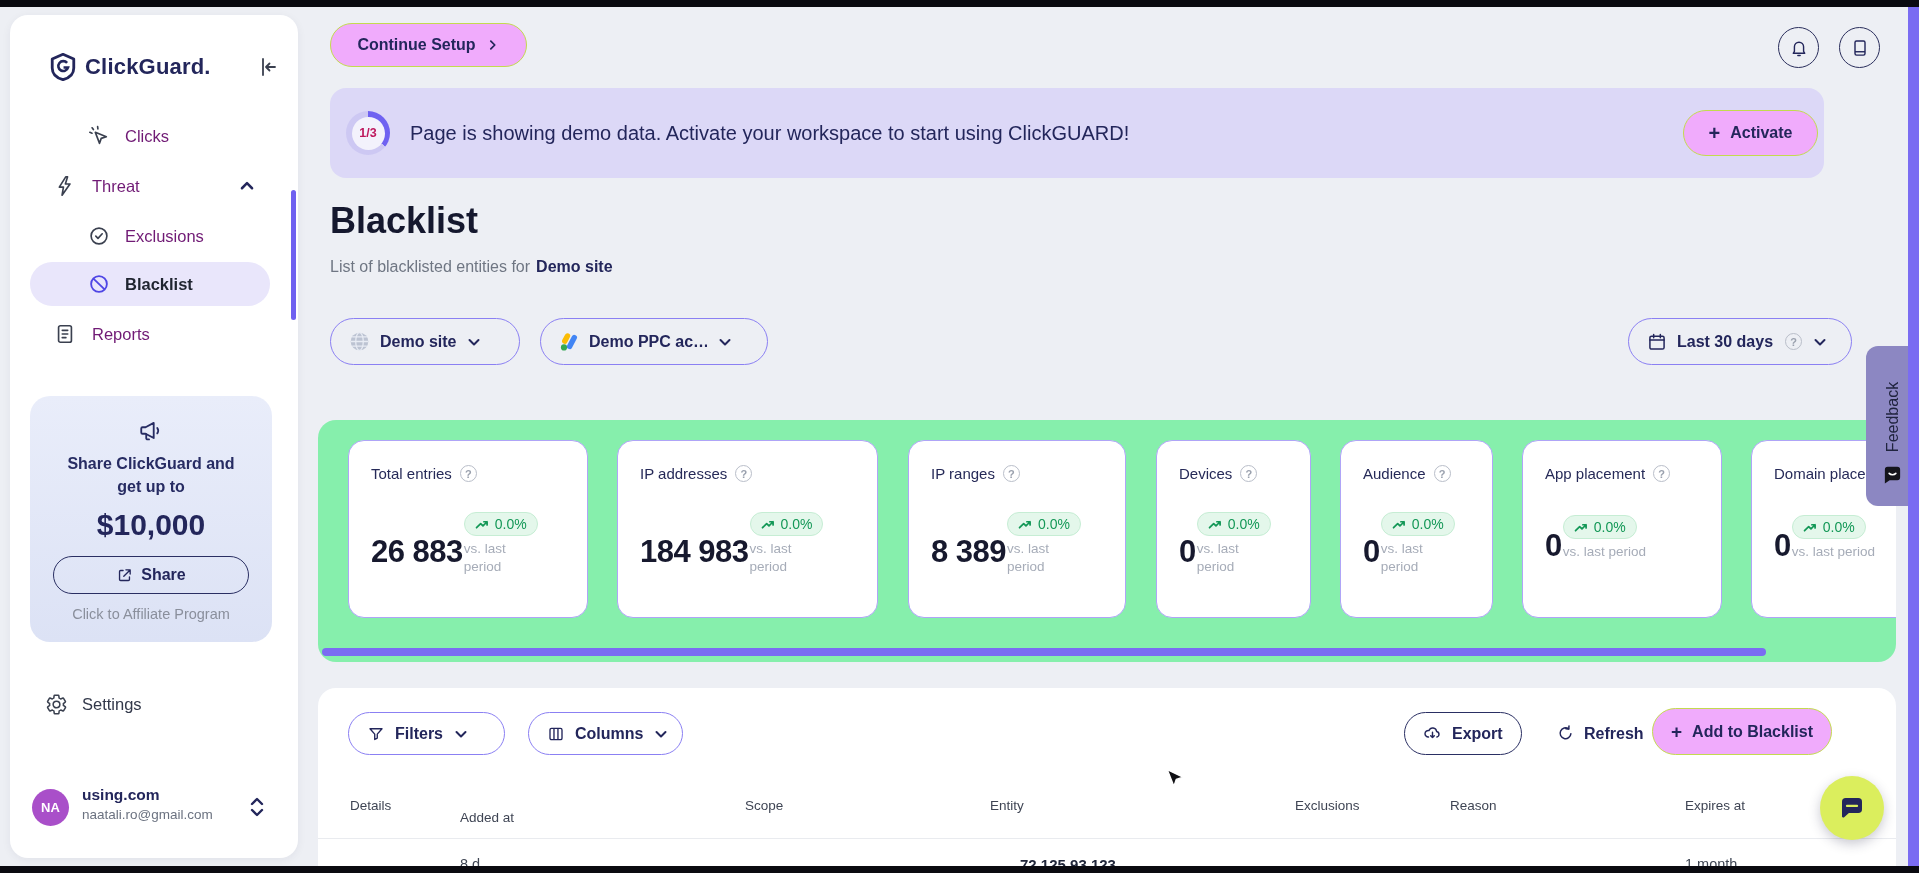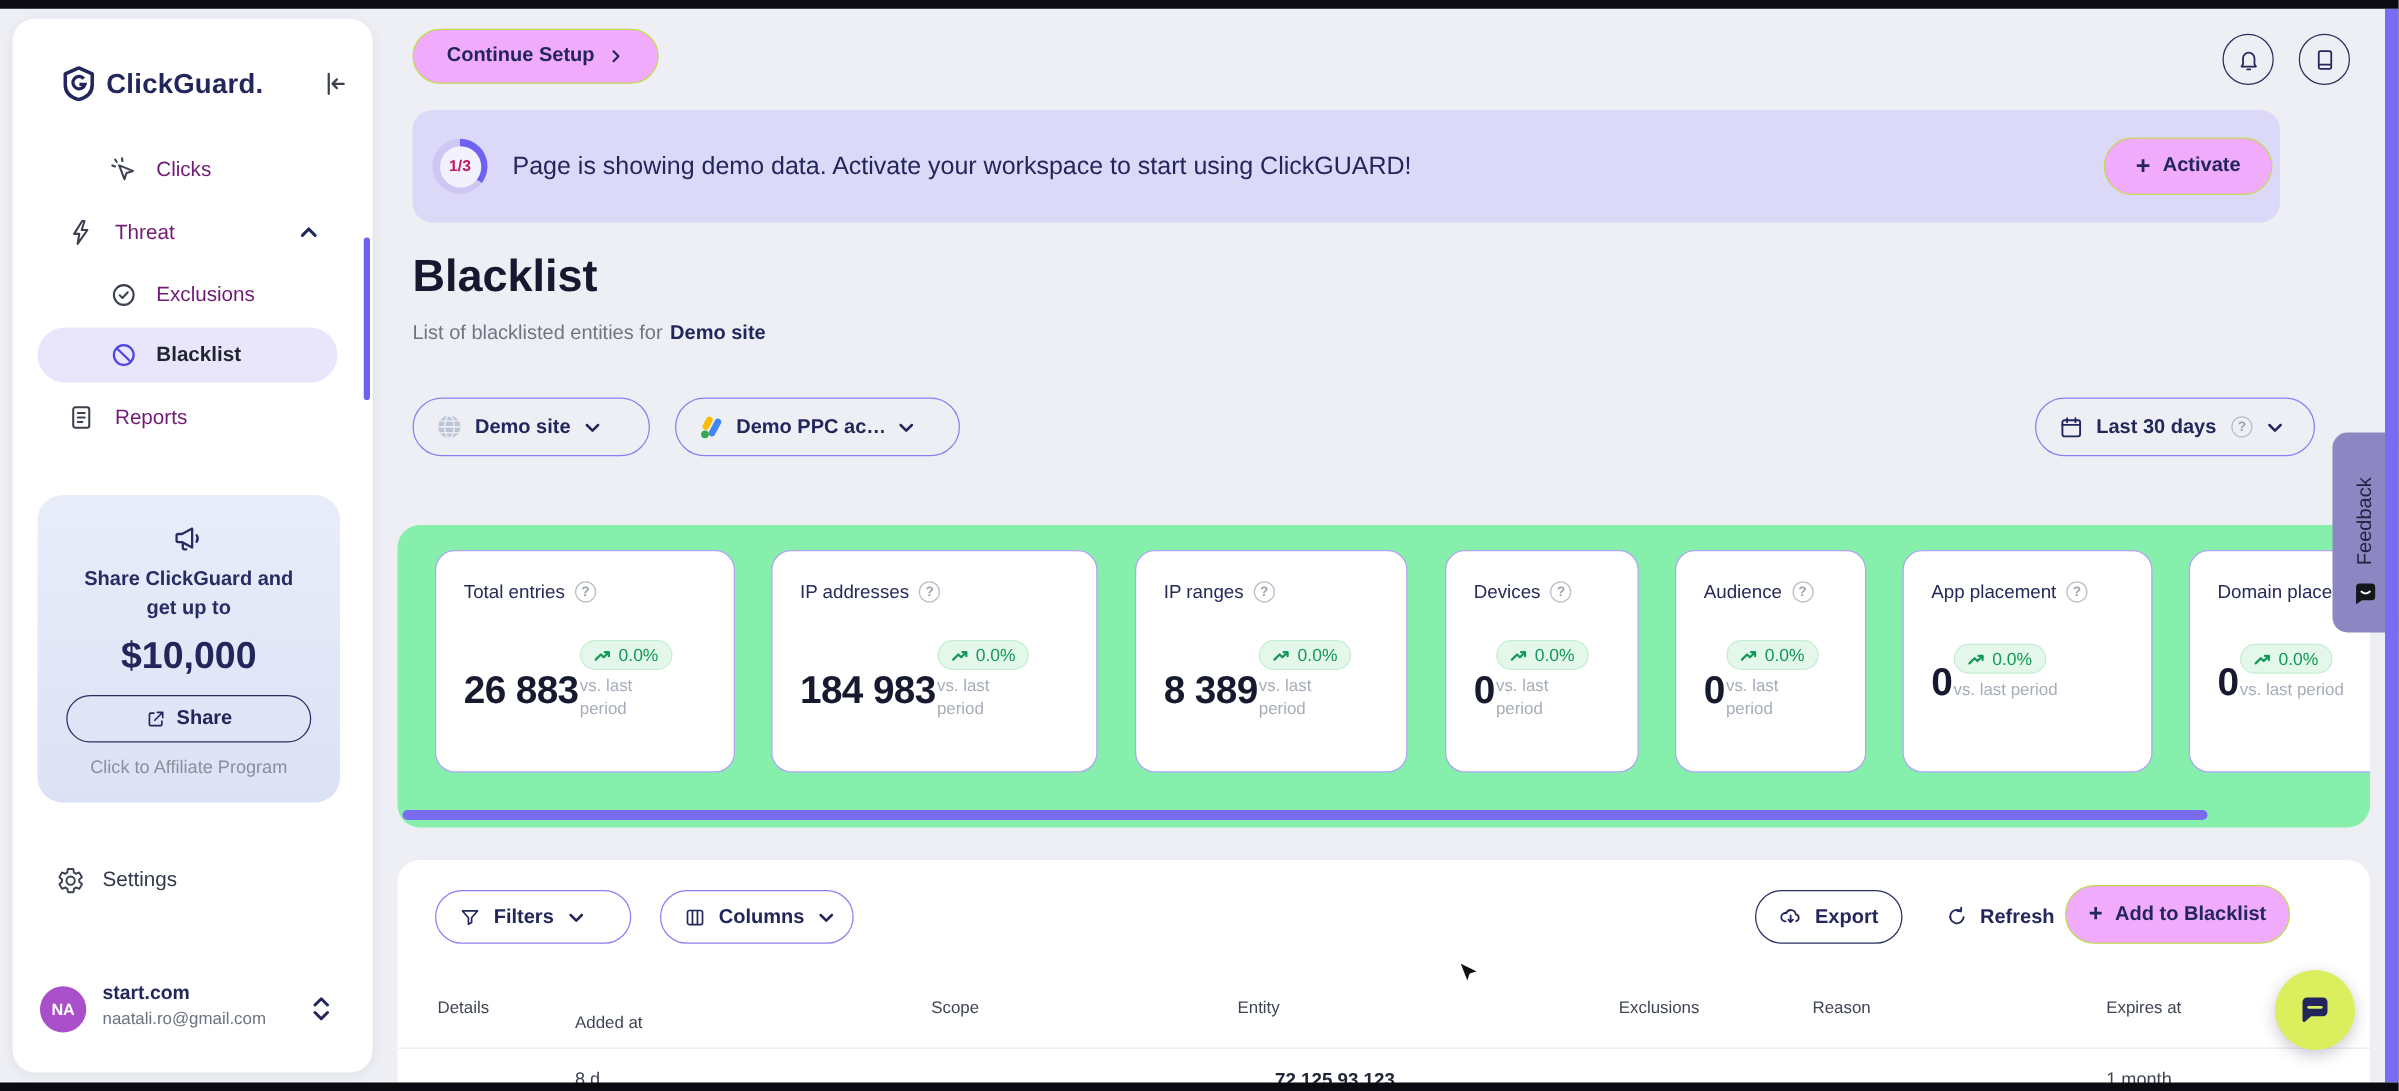--- a/index.html
+++ b/index.html
@@ -233,21 +233,21 @@
       <span class="ic" style="position:absolute;left:35px;width:23px;height:23px;">
         <svg width="23" height="23" viewBox="0 0 24 24">
             <path d="M19.14 12.94c.04-.3.06-.61.06-.94s-.02-.64-.07-.94l2.03-1.58a.5.5 0 0 0 .12-.64l-1.92-3.32a.5.5 0 0 0-.61-.22l-2.39.96a7 7 0 0 0-1.62-.94l-.36-2.54a.5.5 0 0 0-.5-.42h-3.84a.5.5 0 0 0-.5.42l-.36 2.54c-.59.24-1.13.56-1.62.94l-2.39-.96a.5.5 0 0 0-.61.22L2.74 8.84a.5.5 0 0 0 .12.64l2.03 1.58c-.05.3-.07.63-.07.94s.02.64.07.94l-2.03 1.58a.5.5 0 0 0-.12.64l1.92 3.32c.14.24.42.34.61.22l2.39-.96c.49.38 1.03.7 1.62.94l.36 2.54c.04.24.25.42.5.42h3.84c.25 0 .46-.18.5-.42l.36-2.54c.59-.24 1.13-.56 1.62-.94l2.39.96c.23.09.47 0 .61-.22l1.92-3.32a.5.5 0 0 0-.12-.64l-2.03-1.58ZM12 15.5A3.5 3.5 0 1 1 12 8.5a3.5 3.5 0 0 1 0 7Z" fill="none" stroke="#3A404F" stroke-width="1.6" stroke-linejoin="round"></path>
           </svg>
       </span>
       <span style="position:absolute;left:72px;">Settings</span>
     </div>
 
     <div class="user-row">
       <div class="avatar">NA</div>
-      <div class="u-name">start.com</div>
+      <div class="u-name">using.com</div>
       <div class="u-mail">naatali.ro@gmail.com</div>
       <span class="u-updown">
         <svg width="20" height="26" viewBox="0 0 20 26">
             <path d="M5 10l5-5 5 5 M5 16l5 5 5-5" fill="none" stroke="#23265B" stroke-width="2.4" stroke-linecap="round" stroke-linejoin="round"></path>
           </svg>
       </span>
     </div>
   </div>
 
   <button class="abs btn-lime continue-btn">

